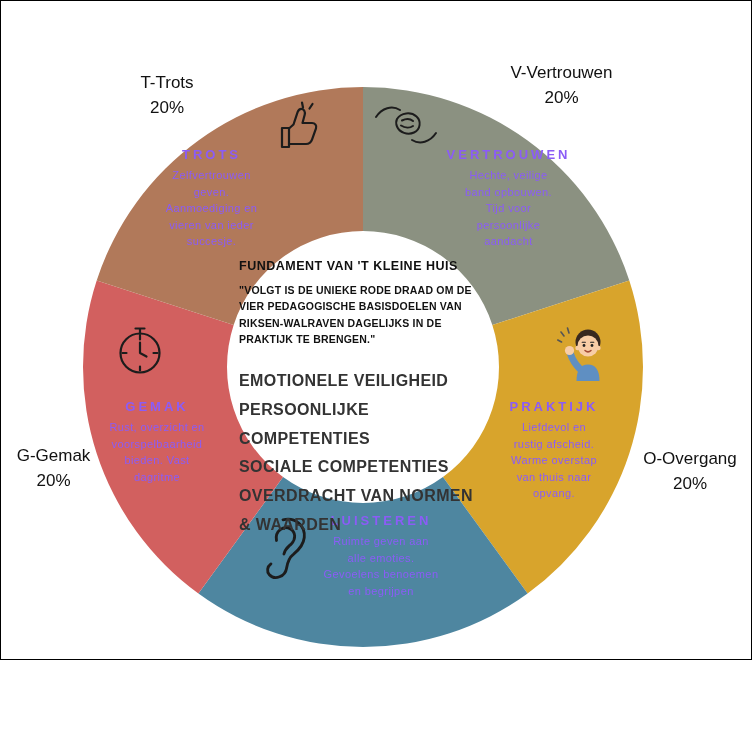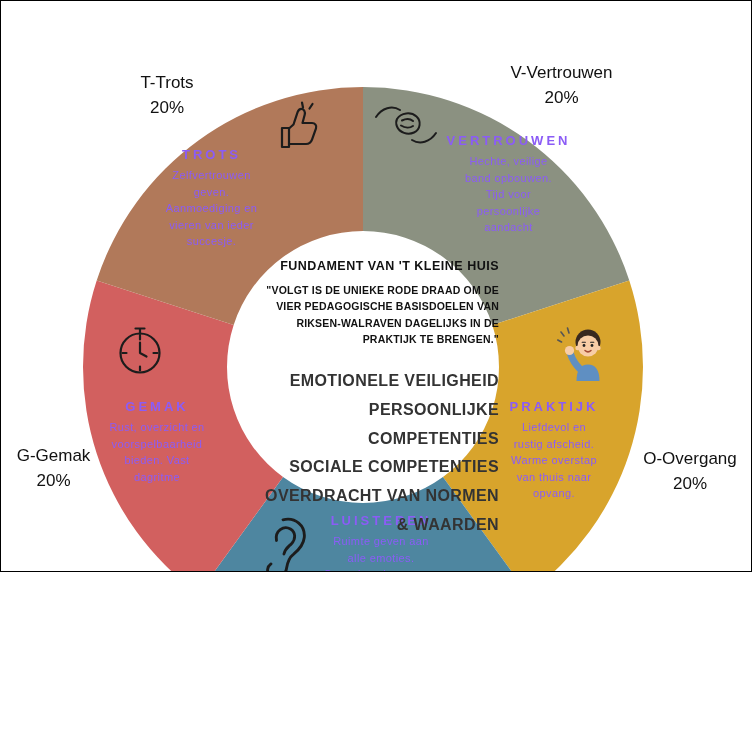--- a/index.html
+++ b/index.html
@@ -1,24 +1,24 @@
 <!DOCTYPE html>
 <html><head>
 <meta charset="utf-8">
 <style>
   * { margin:0; padding:0; box-sizing:border-box; }
   html,body { background:#fff; font-family:"Liberation Sans", sans-serif; }
-  .frame { position:relative; width:752px; height:572px; background:#fff; border:1px solid #000; overflow:hidden; }
+  .frame { position:relative; width:752px; height:660px; background:#fff; border:1px solid #000; overflow:hidden; }
   #donut { position:absolute; left:80px; top:84px; width:564px; height:564px; }
   .outer-label { position:absolute; text-align:center; font-size:17px; line-height:1.45; color:#111; }
   .seg { position:absolute; text-align:center; color:#8b5cf6; }
   .seg h3 { font-size:13px; font-weight:bold; letter-spacing:3px; margin-bottom:5px; }
   .seg .lines { font-size:11px; line-height:1.5; letter-spacing:.4px; white-space:pre-line; }
   .icon { position:absolute; }
-  .center-text { position:absolute; left:238px; top:258px; width:248px; text-align:right; color:#111;margin-left:12px; }
+  .center-text { position:absolute; left:238px; top:258px; width:248px; text-align:left; color:#111; }
   .c-title { font-size:12.5px; font-weight:bold; letter-spacing:.5px; }
   .c-quote { margin-top:9px; font-size:10.5px; font-weight:bold; line-height:1.55; letter-spacing:.2px; }
   .c-goals { margin-top:20px; font-size:16px; font-weight:bold; line-height:1.8; letter-spacing:.4px; color:#333; white-space:pre-line; }
 </style>
 </head>
 <body>
 
 <div class="frame">
 
   <svg id="donut" viewBox="0 0 564 564">
@@ -51,21 +51,21 @@
   </div>
 
   <div class="seg" style="left:128px;top:146px;width:165px">
     <h3>TROTS</h3>
     <p class="lines">Zelfvertrouwen
 geven.
 Aanmoediging en
 vieren van ieder
 succesje.</p>
   </div>
-  <div class="seg" style="left:425px;top:132px;width:165px">
+  <div class="seg" style="left:425px;top:146px;width:165px">
     <h3>VERTROUWEN</h3>
     <p class="lines">Hechte, veilige
 band opbouwen.
 Tijd voor
 persoonlijke
 aandacht</p>
   </div>
   <div class="seg" style="left:478px;top:398px;width:150px">
     <h3>PRAKTIJK</h3>
     <p class="lines">Liefdevol en

